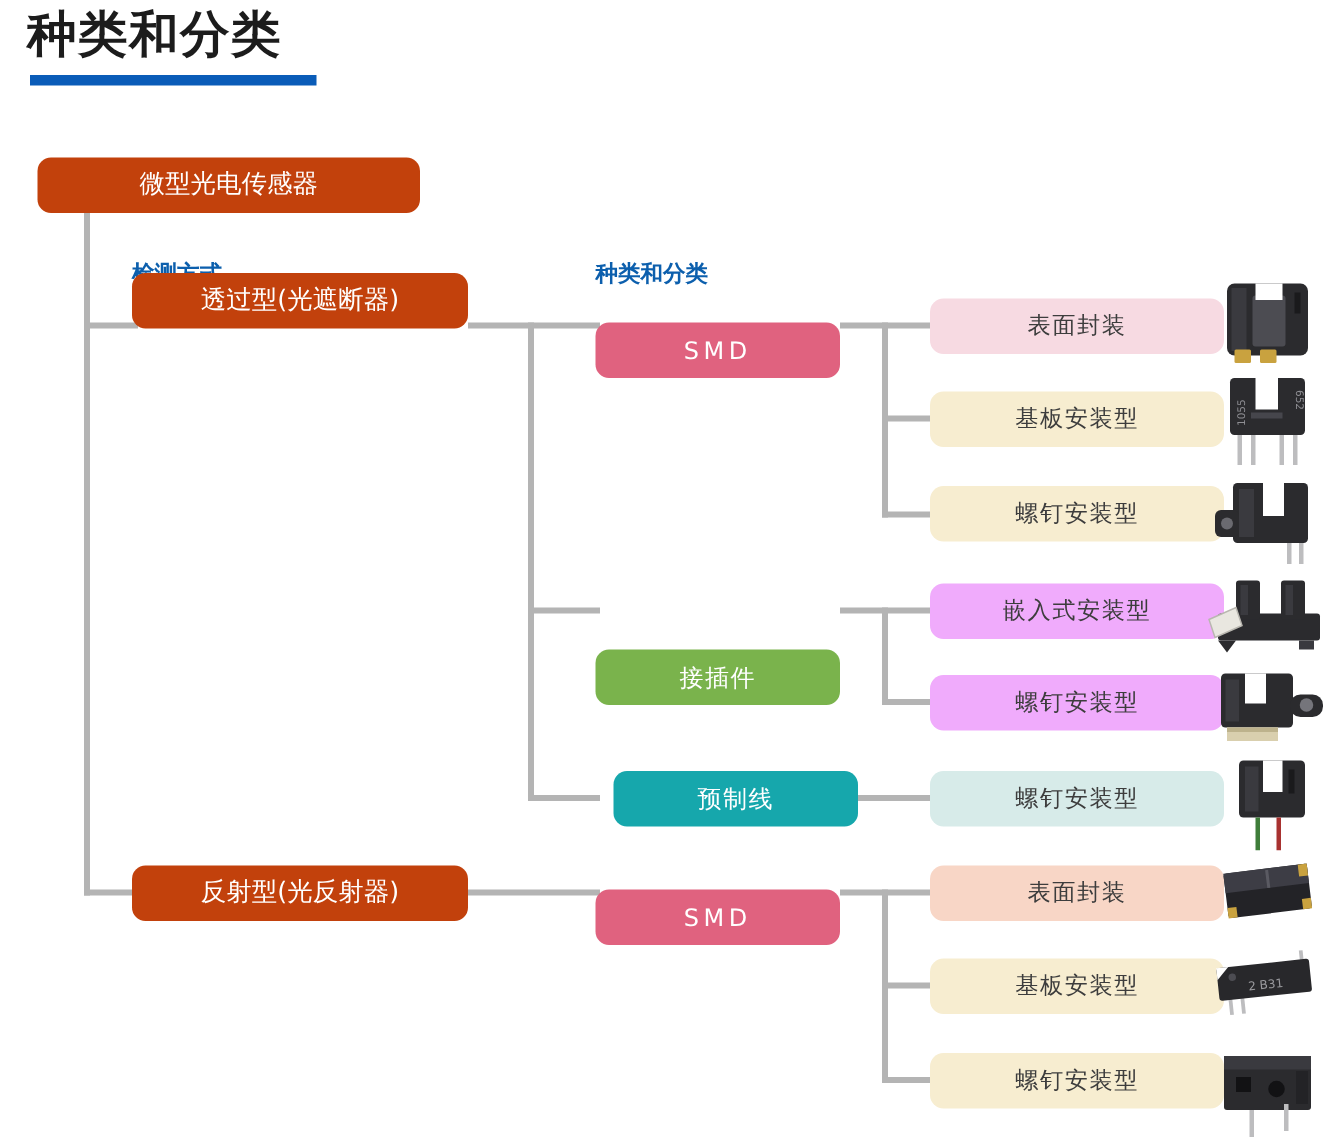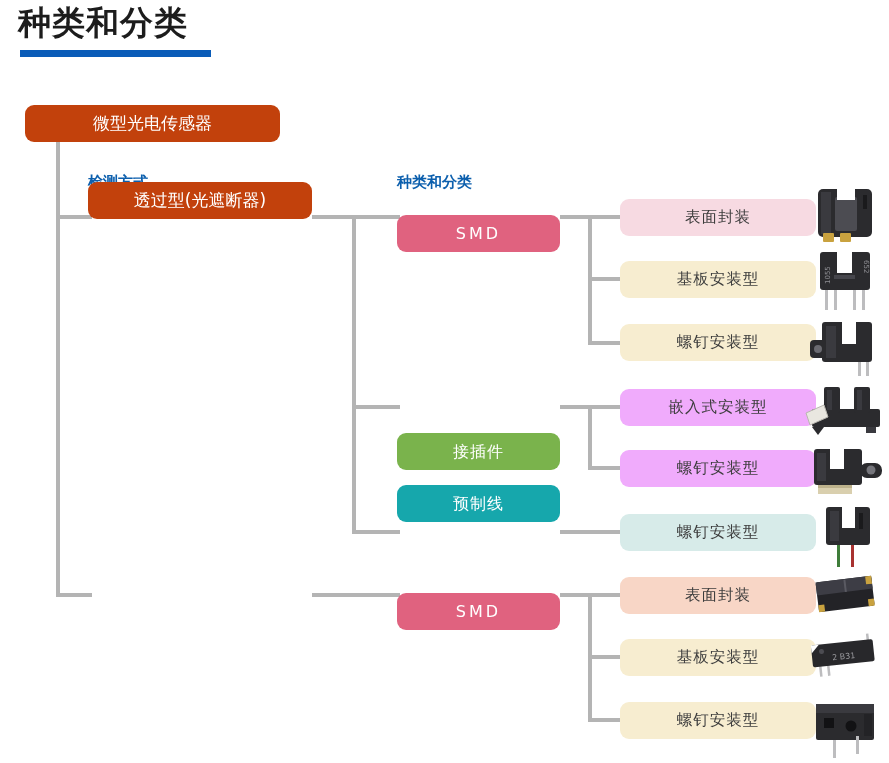--- a/index.html
+++ b/index.html
@@ -93,24 +93,25 @@
   <div class="line h" style="left:560px; top:530px; width:64px;"></div>
   <div class="line h" style="left:56px;  top:593px; width:36px;"></div>
   <div class="line h" style="left:312px; top:593px; width:88px;"></div>
   <div class="line h" style="left:560px; top:593px; width:64px;"></div>
   <div class="line h" style="left:588px; top:655px; width:36px;"></div>
   <div class="line h" style="left:588px; top:718px; width:36px;"></div>
 
   <div class="node blue root-node">微型光电传感器</div>
 
   <div class="node blue l1" style="top:182px;">透过型(光遮断器)</div>
+  <div class="node blue l1" style="top:577px;">反射型(光反射器)</div>
 
   <div class="node pink l2" style="top:199px;">SMD</div>
   <div class="node green l2" style="top:389px;margin-top:44px;">接插件</div>
-  <div class="node teal l2" style="top:485px;">预制线</div>
+  <div class="node teal l2" style="top:514px;margin-left:12px;">预制线</div>
   <div class="node pink l2" style="top:577px;">SMD</div>
 
   <div class="node light l3 bg-lpink" style="top:199px;">表面封装</div>
   <div class="node light l3 bg-cream" style="top:261px;">基板安装型</div>
   <div class="node light l3 bg-cream" style="top:324px;">螺钉安装型</div>
   <div class="node light l3 bg-lgreen" style="top:389px;">嵌入式安装型</div>
   <div class="node light l3 bg-lgreen" style="top:450px;">螺钉安装型</div>
   <div class="node light l3 bg-lteal" style="top:514px;">螺钉安装型</div>
   <div class="node light l3 bg-salmon" style="top:577px;">表面封装</div>
   <div class="node light l3 bg-cream" style="top:639px;">基板安装型</div>

